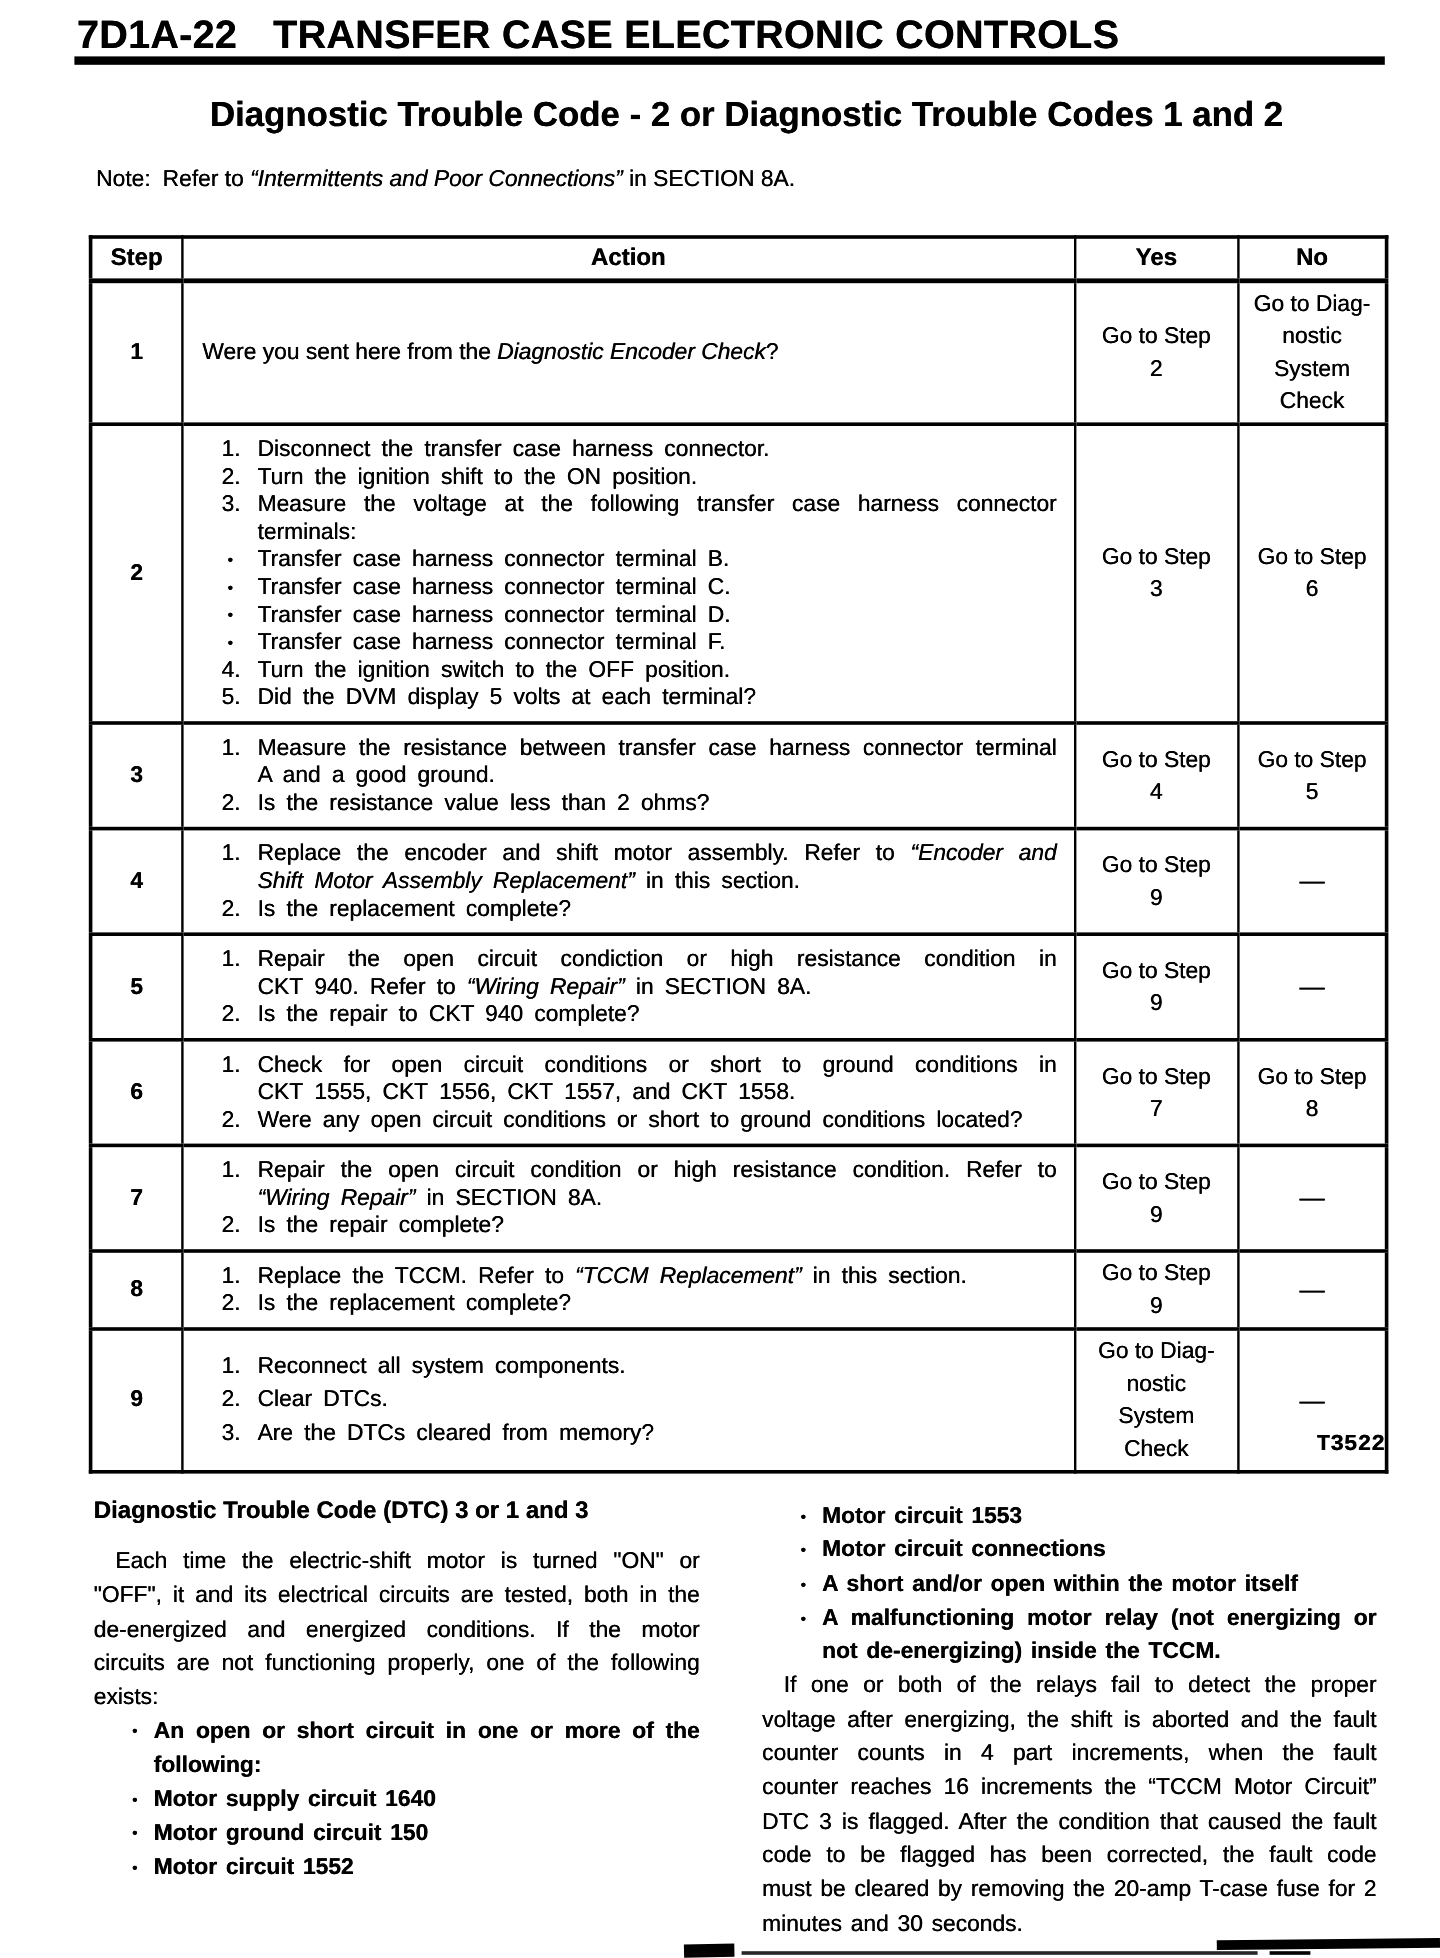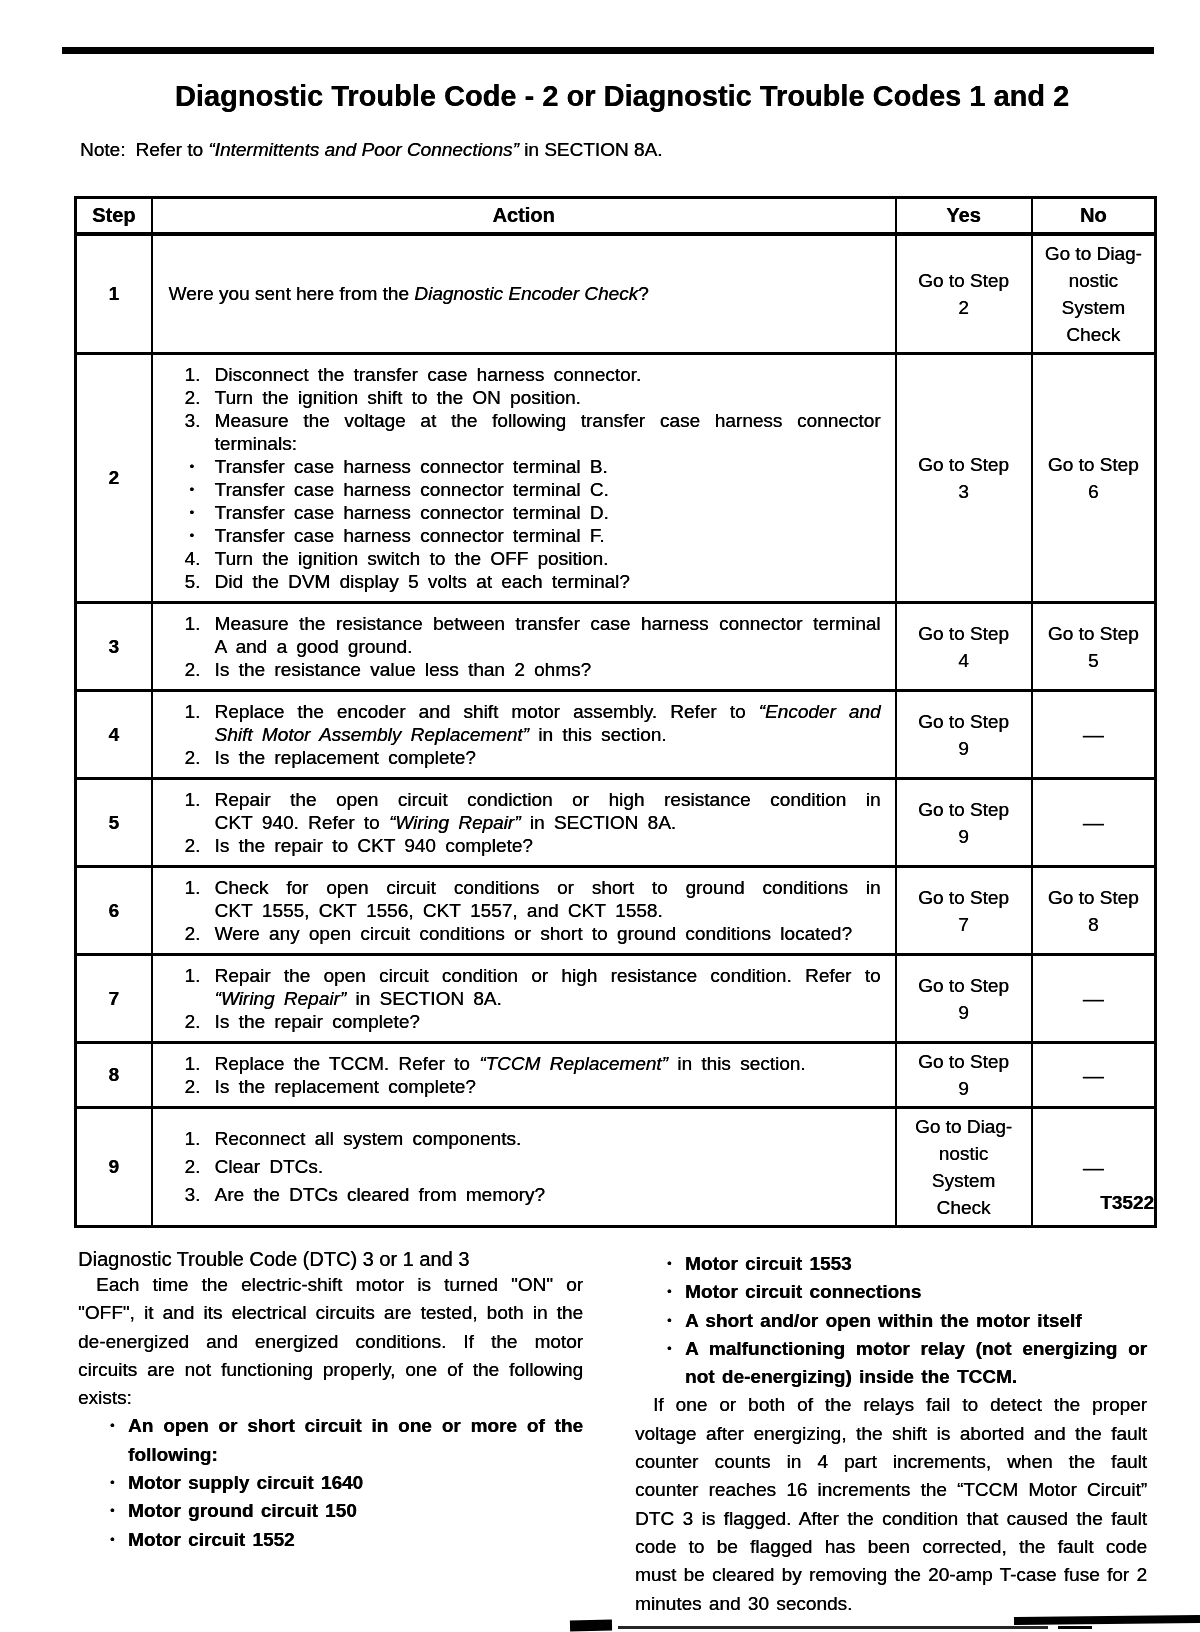--- a/index.html
+++ b/index.html
@@ -30,37 +30,41 @@
   .c-step{text-align:center;font-weight:bold;}
   .c-action{padding:8px 14px 8px 12px;}
   .c-yn{text-align:center;line-height:27px;padding:4px 2px;}
   .dash{font-size:21px;}
   .plain{padding-left:4px;}
   .item{display:flex;}
   .item .m{flex:none;width:30px;margin-left:20px;}
   .item .m.b{font-size:13px;padding-left:5px;width:25px;}
   .item .tx{flex:1;text-align:justify;word-spacing:4px;}
   
-  .figlabel{left:74px;top:1192px;width:1080px;text-align:right;font-weight:bold;font-size:19px;}
+  .figlabel{left:74px;top:1192px;width:1080px;text-align:right;font-weight:bold;font-size:19px;font-family:Liberation Mono, monospace;}
   
   .colL{left:78px;top:1248px;width:505px;}
   .colR{left:635px;top:1250px;width:512px;}
-  .botheading{font-weight:normal;font-size:20px;margin-bottom:0;}
+  .botheading{font-weight:bold;font-size:20px;margin-bottom:17px;}
   .botpara{font-size:19px;line-height:28.3px;text-align:justify;text-indent:18px;word-spacing:2px;}
   .bul{display:flex;font-size:19px;line-height:28.3px;}
   .bul .dot{flex:none;width:18px;margin-left:32px;font-size:13px;}
   .bul .bt{flex:1;text-align:justify;word-spacing:2px;font-weight:bold;}
   
   .art{background:#000;}
 </style>
 </head>
 <body>
 
 <div class="page">
 
+  <div class="abs pagehead">
+    <span>7D1A-22</span>
+    <span>TRANSFER CASE ELECTRONIC CONTROLS</span>
+  </div>
   <div class="abs headrule"></div>
 
   <div class="abs sectitle">Diagnostic Trouble Code - 2 or Diagnostic Trouble Codes 1 and 2</div>
 
   <div class="abs note">
     <span class="notelabel">Note:</span>
     <span id="note-text">
         <div>Refer to <span class="it">“Intermittents and Poor Connections”</span> in SECTION 8A.</div>
       </span>
   </div>

